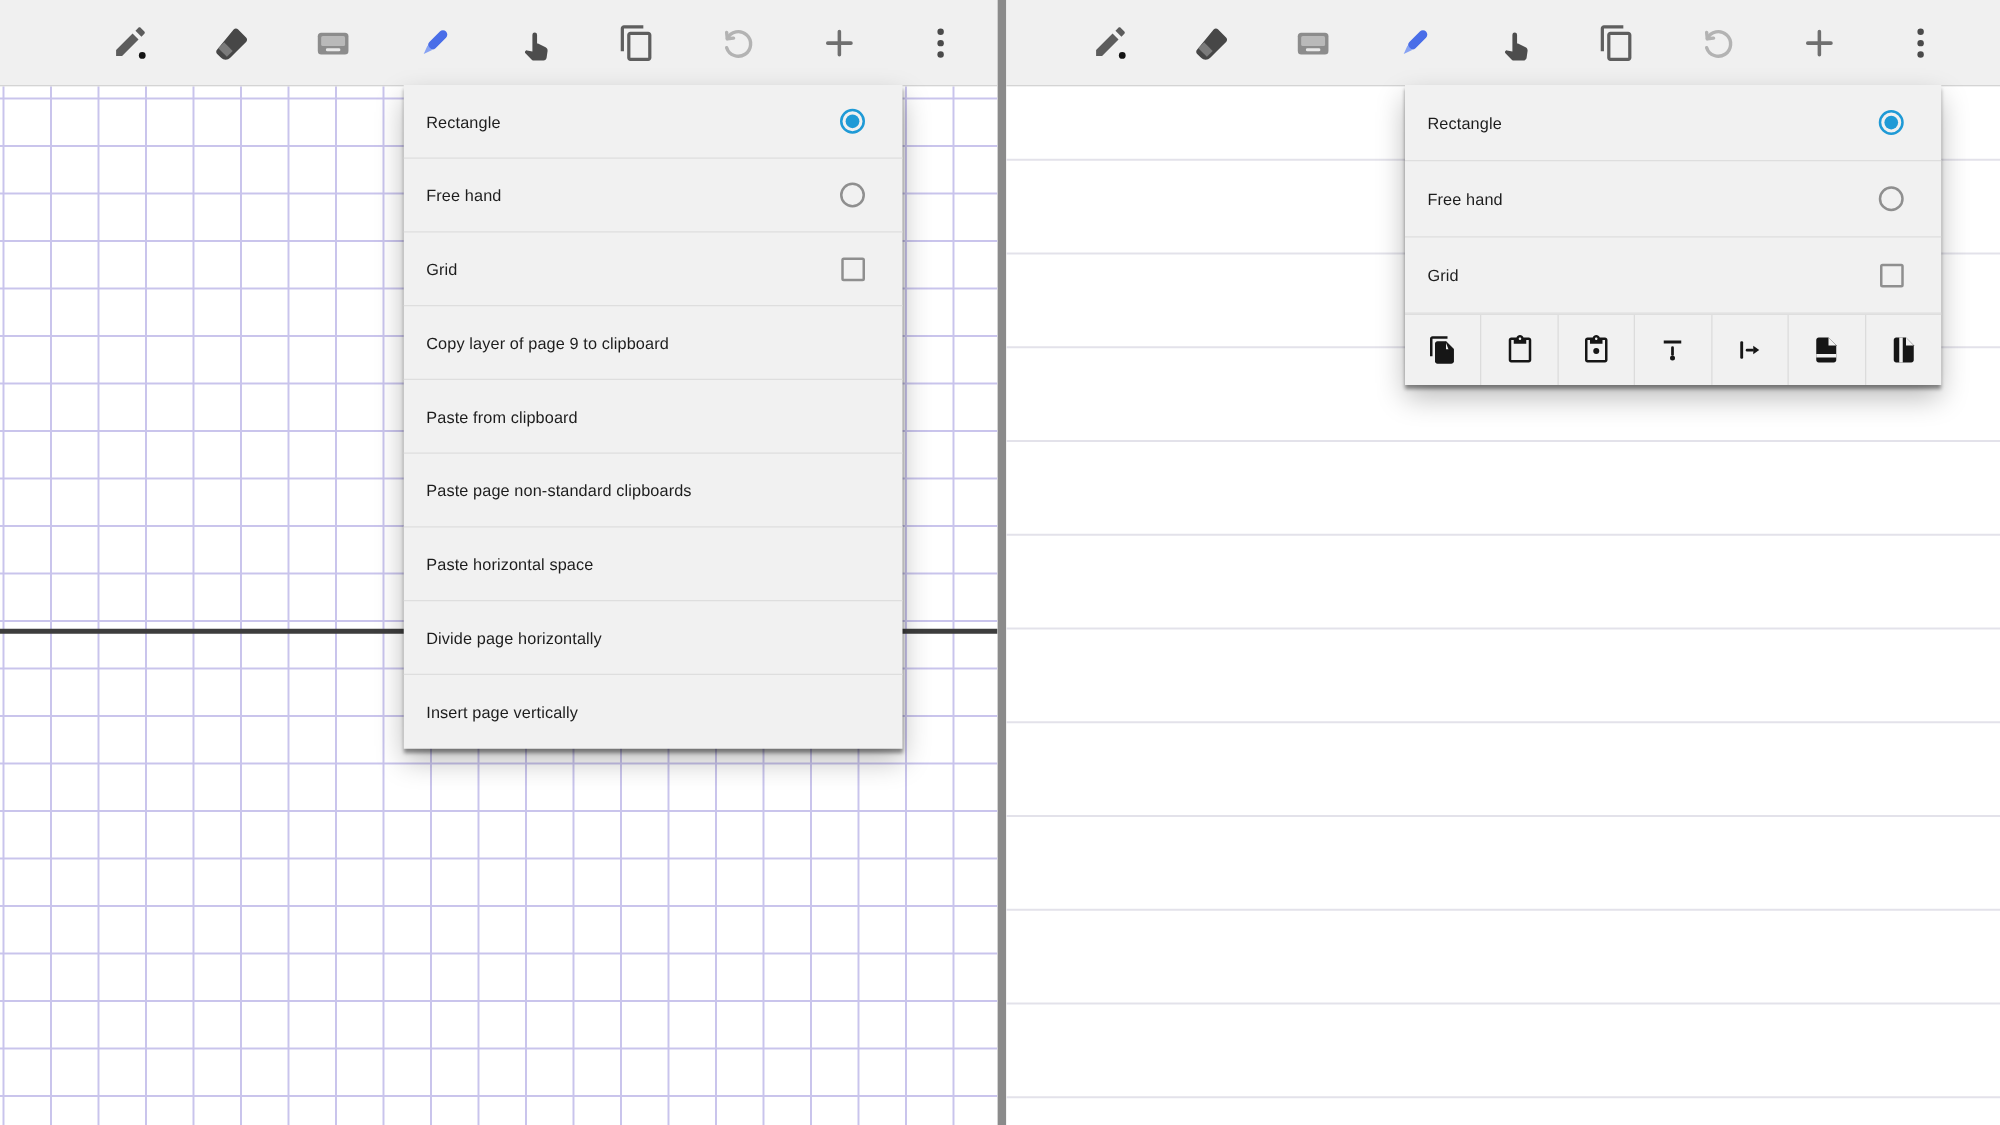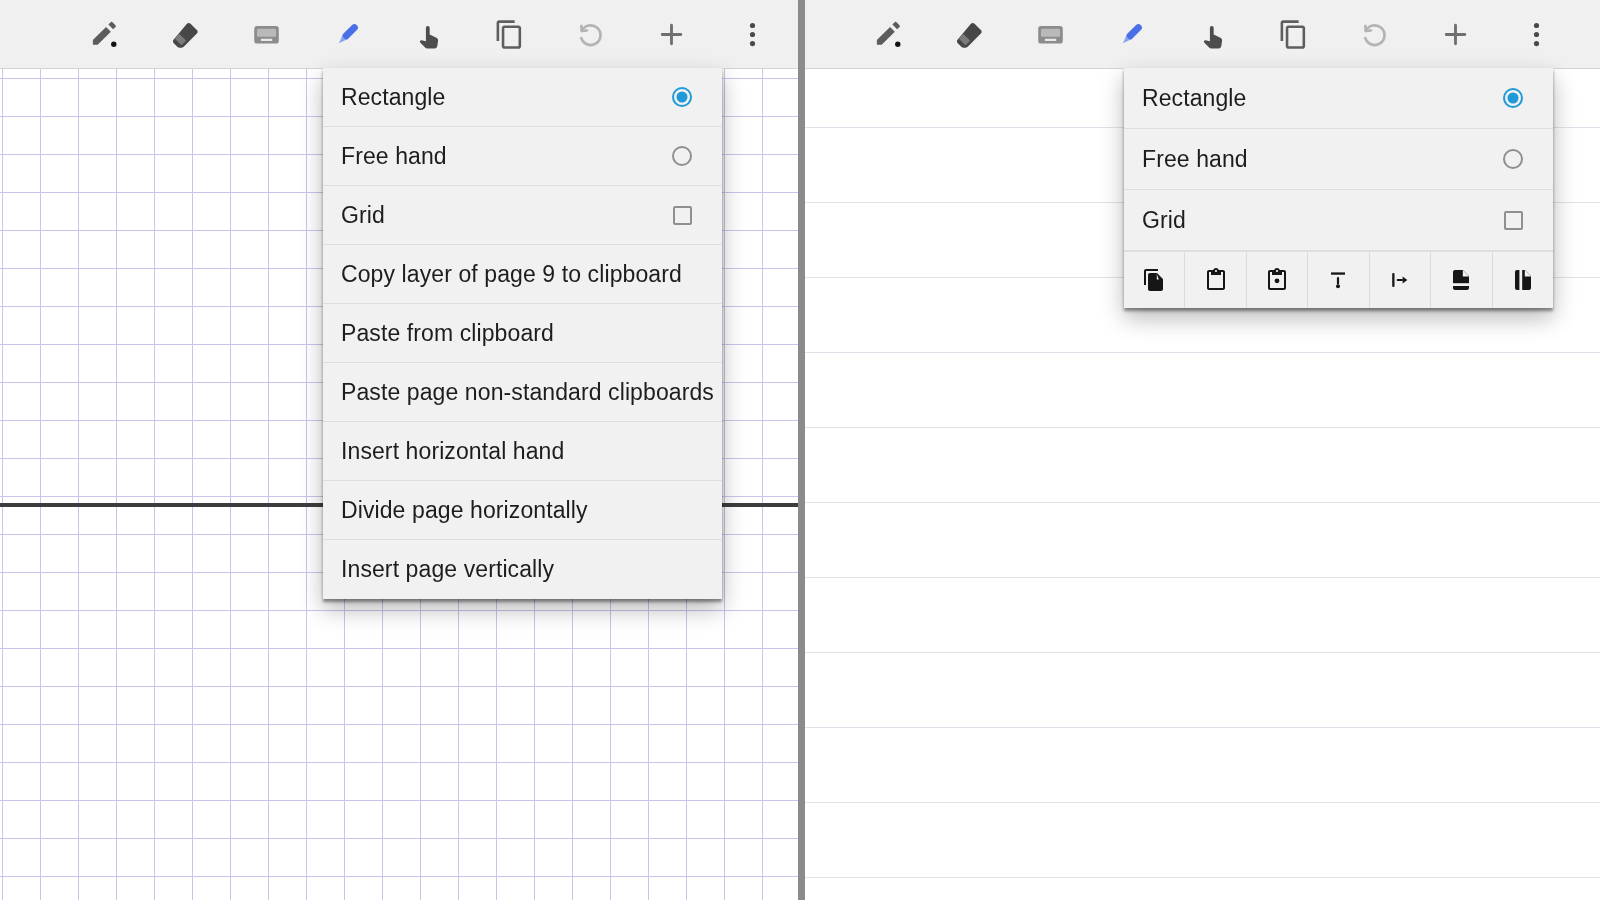--- a/index.html
+++ b/index.html
@@ -50,21 +50,21 @@
   
   .menu {
     position:absolute; top:68px; background:#f1f1f1; z-index:10;
     box-shadow:0 3px 3px rgba(0,0,0,.42), 0 10px 22px rgba(0,0,0,.28);
   }
   .menu-left  { left:323px; width:399px; }
   .menu-right { left:319px; width:429px; }
   .menu-item {
     display:flex; align-items:center; height:59px; padding:0 18px;
     border-bottom:1px solid #dedede; cursor:pointer;
-    font-size:23px; color:#1d1d1d; letter-spacing:.1px;
+    font-size:13px; color:#1d1d1d; letter-spacing:.1px;
   }
   .menu-right .menu-item { height:61px; }
   .menu-item:last-child { border-bottom:none; }
   .menu-item .label { flex:1 1 auto; white-space:nowrap; }
 
   
   .ctrl { flex:0 0 auto; margin-right:12px; }
   .radio {
     width:20px; height:20px; border:2px solid #8f8f8f; border-radius:50%;
     position:relative;
@@ -234,21 +234,21 @@
       <div class="menu-item">
         <span class="label">Copy layer of page 9 to clipboard</span>
       </div>
       <div class="menu-item">
         <span class="label">Paste from clipboard</span>
       </div>
       <div class="menu-item">
         <span class="label">Paste page non-standard clipboards</span>
       </div>
       <div class="menu-item">
-        <span class="label">Insert horizontal hand</span>
+        <span class="label">Paste horizontal space</span>
       </div>
       <div class="menu-item">
         <span class="label">Divide page horizontally</span>
       </div>
       <div class="menu-item">
         <span class="label">Insert page vertically</span>
       </div>
     </div>
   </div>
 

